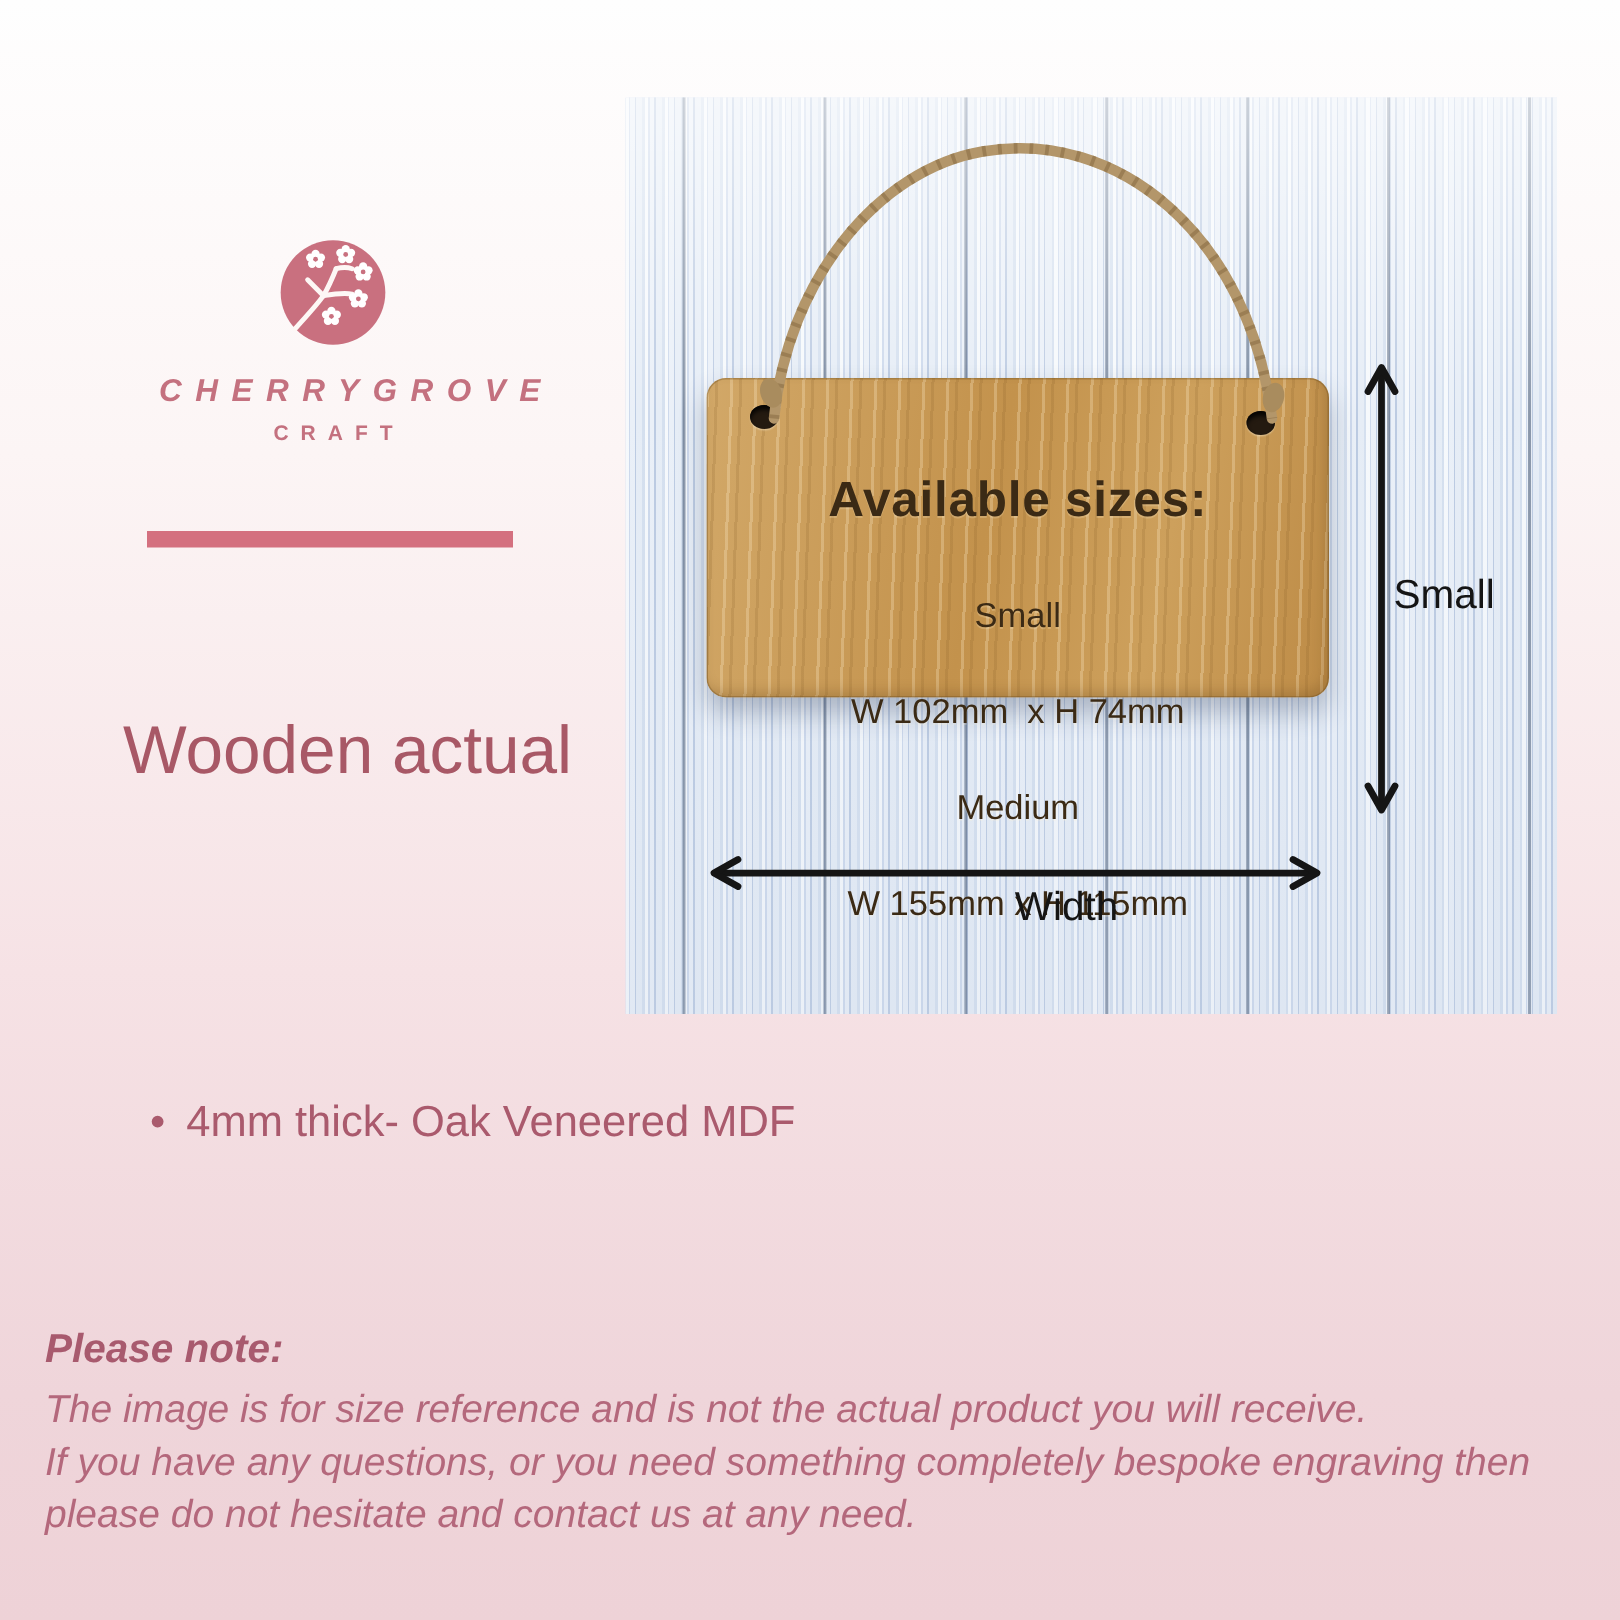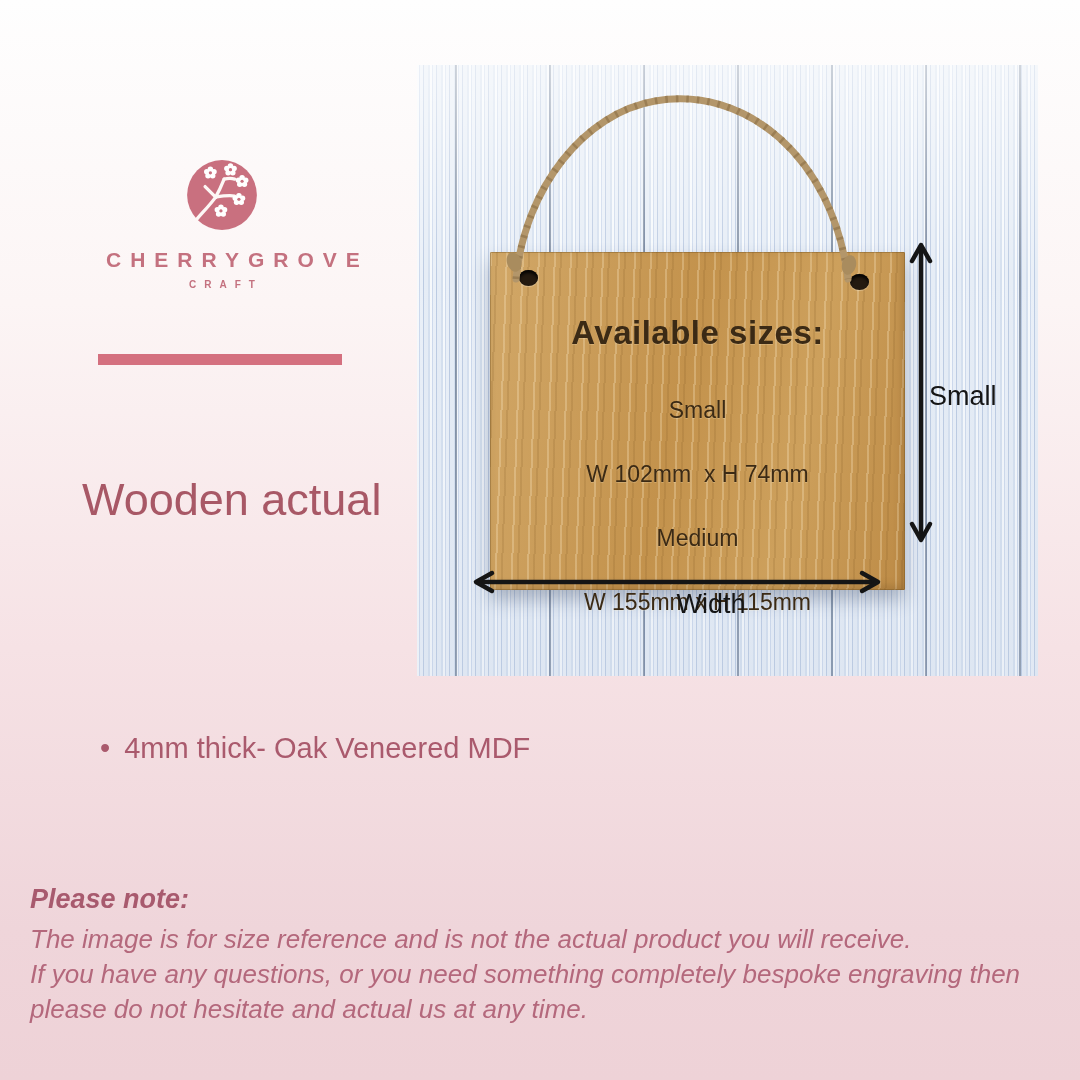--- a/index.html
+++ b/index.html
@@ -4,36 +4,36 @@
 <style>
   html,body{margin:0;padding:0;background:#ffffff;}
   .canvas{
     position:relative;width:1080px;height:1080px;overflow:hidden;
     font-family:"Liberation Sans",sans-serif;
     background:linear-gradient(180deg,#fefefe 0%,#fcf5f5 28%,#f6e2e5 60%,#efd5da 86%,#eed2d7 100%);
   }
   
   .brand{position:absolute;left:97px;top:158px;width:250px;text-align:center;}
   .brand .logo{display:inline-block;}
-  .brand-name{margin-top:12px;font-size:21px;font-weight:bold;letter-spacing:9px;color:#c4717f;padding-left:9px;}
-  .brand-sub{margin-top:7px;font-size:10px;font-weight:bold;letter-spacing:8px;color:#c4717f;padding-left:8px;}
+  .brand-name{margin-top:12px;font-size:21px;font-weight:bold;letter-spacing:9px;color:#c4717f;padding-left:9px;font-style:italic;}
+  .brand-sub{margin-top:7px;font-size:14px;font-weight:bold;letter-spacing:8px;color:#c4717f;padding-left:8px;}
   .divider-bar{position:absolute;left:98px;top:354px;width:244px;height:11px;background:#d4707f;}
   .product-title{position:absolute;left:82px;top:474px;font-size:45px;color:#a85866;}
   
   .photo{position:absolute;left:417px;top:65px;width:621px;height:611px;overflow:hidden;}
   .planks{
     position:absolute;inset:0;background-color:#e4ebf5;
     background-image:
       linear-gradient(180deg,rgba(255,255,255,.6) 0%,rgba(255,255,255,0) 35%,rgba(185,200,224,.18) 100%),
       repeating-linear-gradient(90deg,rgba(42,62,92,.5) 0 2px,transparent 2px 94px),
       repeating-linear-gradient(90deg,#f6f9fc 0 2px,#cdd9ec 2px 3px,#eaf0f8 3px 6px,#bccbe2 6px 7px,#e6edf6 7px 11px,#d5e0ef 11px 13px);
     background-position:0 0,38px 0,0 0;
   }
   .sign{
-    position:absolute;left:73px;top:187px;width:415px;height:338px;border-radius:1px;
+    position:absolute;left:54px;top:187px;width:415px;height:213px;border-radius:13px;
     background-color:#c89a57;
     background-image:
       repeating-linear-gradient(92deg,rgba(255,238,205,.28) 0 2px,transparent 2px 6px,rgba(128,88,34,.17) 6px 8px,transparent 8px 16px),
       linear-gradient(102deg,#d2a868 0%,#c3924c 45%,#cda05c 72%,#bd8b46 100%);
     box-shadow:0 10px 18px rgba(45,58,85,.30), inset 0 0 0 1px rgba(110,78,30,.35), inset -3px -4px 8px rgba(95,65,22,.25);
   }
   .hole{position:absolute;width:19px;height:16px;border-radius:50%;background:#241a10;
         box-shadow:inset 0 3px 3px rgba(0,0,0,.85),0 1px 1px rgba(255,248,230,.35);}
   .hole-left{left:29px;top:18px;}
   .hole-right{left:360px;top:22px;}
@@ -165,16 +165,16 @@
     <div class="material-bullet-row">
       <span class="bullet-dot">•</span>
       <span>4mm thick- Oak Veneered MDF</span>
     </div>
   </div>
 
   <div class="note">
     <div class="note-heading">Please note:</div>
     <div class="note-line">The image is for size reference and is not the actual product you will receive.</div>
     <div class="note-line">If you have any questions, or you need something completely bespoke engraving then</div>
-    <div class="note-line">please do not hesitate and actual us at any time.</div>
+    <div class="note-line">please do not hesitate and contact us at any need.</div>
   </div>
 
 </div>
 
 </body></html>

